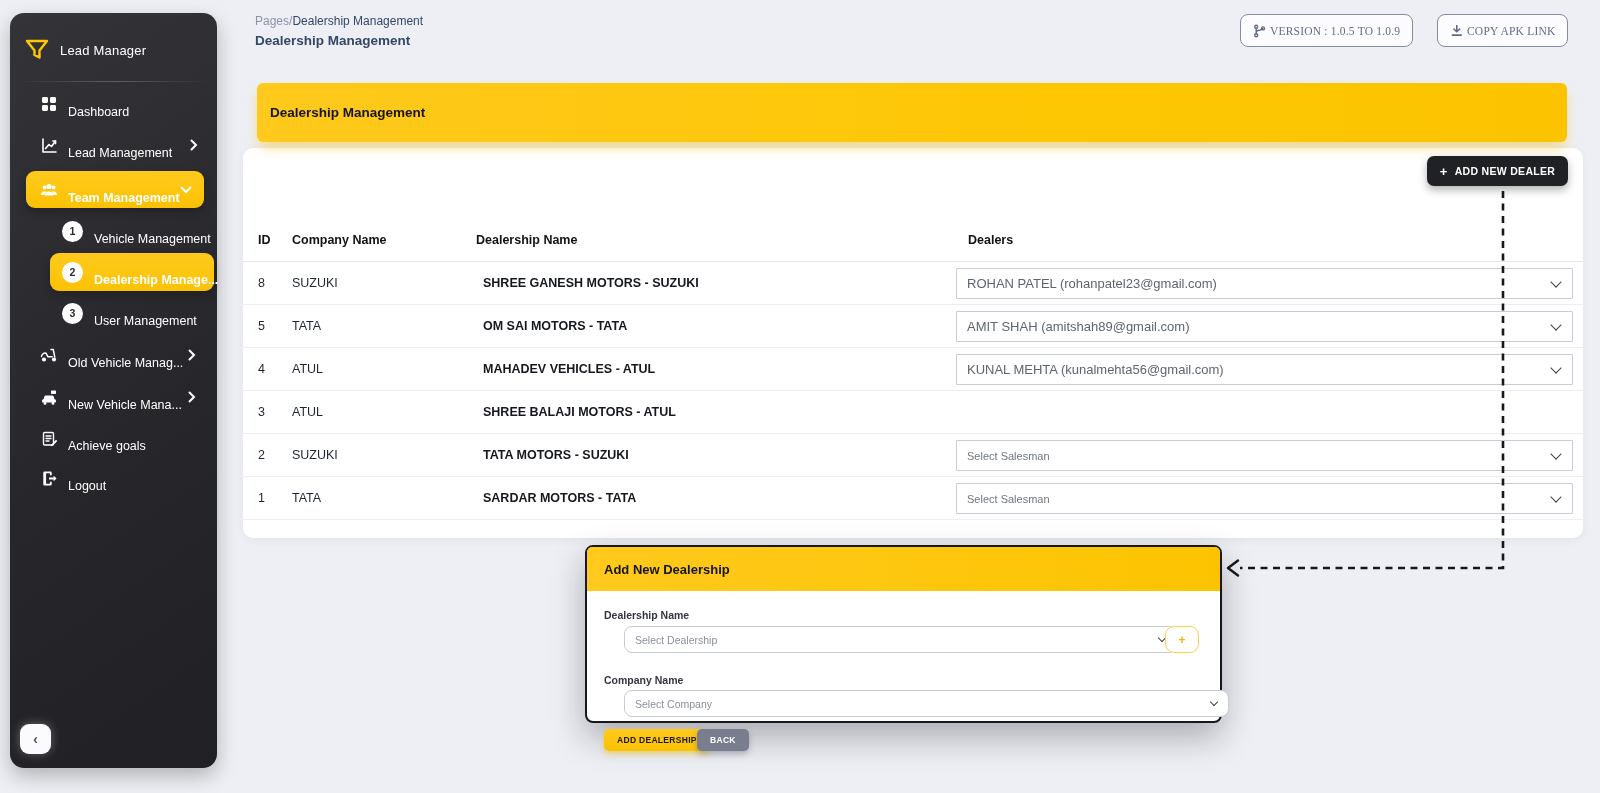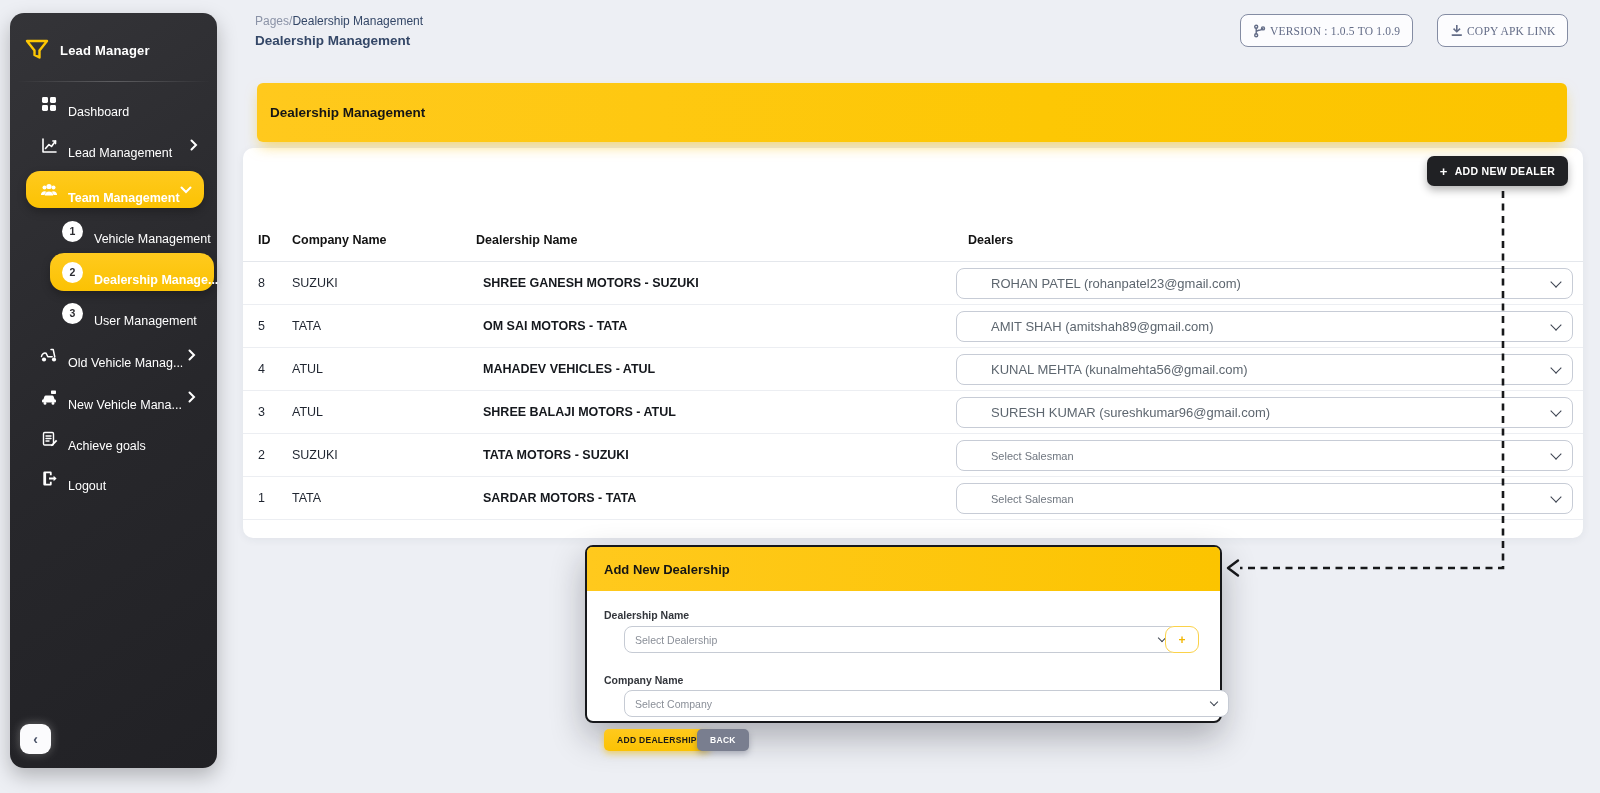--- a/index.html
+++ b/index.html
@@ -10,27 +10,27 @@
     font-family:"Liberation Sans","DejaVu Sans",sans-serif;
     -webkit-font-smoothing:antialiased;
   }
   
   .sidebar {
     position:absolute; left:10px; top:13px; width:207px; height:755px;
     background:linear-gradient(145deg,#343438 0%,#27272b 55%,#212125 100%);
     border-radius:14px; box-shadow:0 8px 20px rgba(0,0,0,.25); z-index:3;
   }
   .brand { position:absolute; left:14px; top:24px; display:flex; align-items:center; gap:10px; }
-  .brand-title { color:#fff; font-size:13px; font-weight:700; letter-spacing:.2px; }
+  .brand-title { color:#fff; font-size:13px; font-weight:400; letter-spacing:.2px; }
   .s-divider { position:absolute; left:6px; right:6px; top:68px; height:1px;
     background:linear-gradient(90deg,rgba(255,255,255,0),rgba(255,255,255,.22),rgba(255,255,255,0)); }
   .s-item { position:absolute; left:16px; width:178px; height:36px; display:flex; align-items:center;
     gap:10px; padding-left:14px; color:#fff; font-size:12.5px; cursor:pointer; }
   .s-item .lbl { white-space:nowrap;margin-top:16px; }
-  .pill { background:linear-gradient(180deg,#ffca1e,#fbc203); border-radius:14px; font-weight:700;
+  .pill { background:linear-gradient(180deg,#ffca1e,#fbc203); border-radius:9px; font-weight:700;
     box-shadow:0 4px 8px rgba(0,0,0,.25); height:37px; }
   .sub { left:40px; width:164px; padding-left:12px; gap:11px; }
   .num { flex:0 0 21px; width:21px; height:21px; border-radius:50%; background:#fff; color:#2b2b30;
     font-size:10.5px; font-weight:700; display:flex; align-items:center; justify-content:center; }
   .icon18 { flex:0 0 18px; width:18px; height:18px; display:flex; align-items:center; justify-content:center; }
   .chv { position:absolute; right:12px; top:50%; transform:translateY(-50%); display:flex; }
   .collapse-btn { position:absolute; left:10px; bottom:14px; width:31px; height:30px; background:#fbfbfd;
     border:none; border-radius:9px; color:#4a5368; font-size:14px; font-weight:700; cursor:pointer;
     box-shadow:0 0 10px rgba(255,255,255,.35), 0 2px 5px rgba(0,0,0,.35); }
   
@@ -56,21 +56,21 @@
   
   .thead { position:absolute; left:0; top:74px; width:100%; height:40px; border-bottom:1px solid #e4e7ec; }
   .thead span { position:absolute; top:11px; font-size:12.5px; font-weight:700; color:#131313; }
   .th-id { left:15px; } .th-company { left:49px; } .th-dealership { left:233px; } .th-dealers { left:725px; }
   .trow { position:absolute; left:0; width:100%; height:43px; border-bottom:1px solid #eceef2; }
   .trow span.cell { position:absolute; top:50%; transform:translateY(-50%); font-size:12.5px; color:#1f2530; }
   .c-id { left:15px; font-weight:500; }
   .c-company { left:49px; }
   .c-dealership { left:240px; font-weight:700; color:#15181d !important; }
   .select { position:absolute; left:713px; top:6px; width:617px; height:31px; background:#fff;
-    border:1px solid #c7ccd6; border-radius:8px; display:flex; align-items:center; cursor:pointer;padding-left:24px; }
+    border:1px solid #c7ccd6; border-radius:1px; display:flex; align-items:center; cursor:pointer; }
   .select .sel-text { margin-left:10px; font-size:13px; color:#5d666f; white-space:nowrap; overflow:hidden; }
   .select .sel-text.ph { font-size:11px; color:#707780; }
   .cdown { position:absolute; right:12px; top:50%; width:8px; height:8px; margin-top:-6px;
     border-right:1.6px solid #3c4350; border-bottom:1.6px solid #3c4350; transform:rotate(45deg); }
   
   .connector { position:absolute; left:0; top:0; z-index:5; pointer-events:none; }
   
   .modal { position:absolute; left:585px; top:545px; width:637px; height:178px; background:#fff;
     border:2px solid #17181b; border-radius:8px; z-index:10; box-shadow:0 14px 34px rgba(15,18,26,.30); }
   .modal-head { position:absolute; left:0; right:0; top:0; height:44px; border-radius:5px 5px 0 0;
@@ -302,24 +302,20 @@
       <div class="select">
         <span class="sel-text">KUNAL MEHTA (kunalmehta56@gmail.com)</span>
         <span class="cdown"></span>
       </div>
     </div>
 
     <div class="trow" style="top: 243px;">
       <span class="cell c-id">3</span>
       <span class="cell c-company">ATUL</span>
       <span class="cell c-dealership">SHREE BALAJI MOTORS - ATUL</span>
-      <div class="select">
-        <span class="sel-text">SURESH KUMAR (sureshkumar96@gmail.com)</span>
-        <span class="cdown"></span>
-      </div>
     </div>
 
     <div class="trow" style="top: 286px;">
       <span class="cell c-id">2</span>
       <span class="cell c-company">SUZUKI</span>
       <span class="cell c-dealership">TATA MOTORS - SUZUKI</span>
       <div class="select">
         <span class="sel-text ph">Select Salesman</span>
         <span class="cdown"></span>
       </div>

